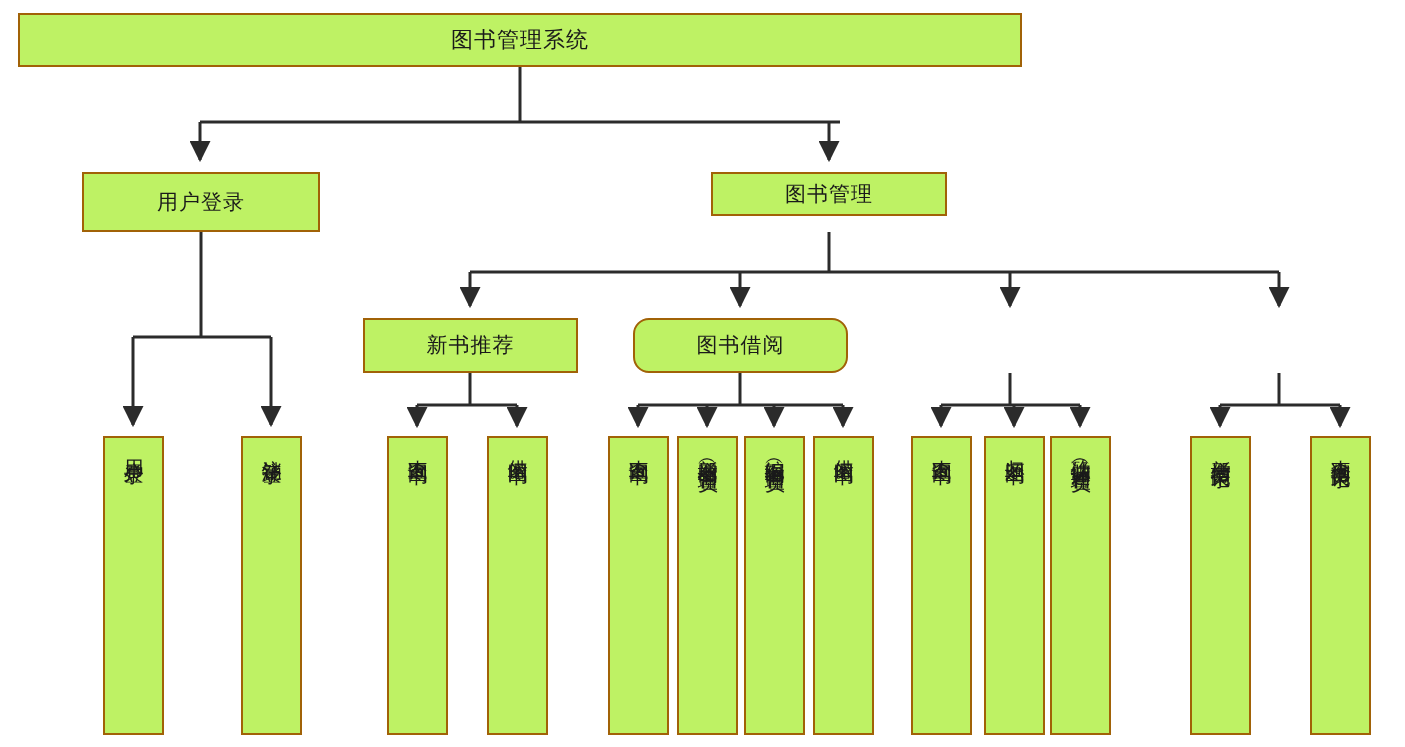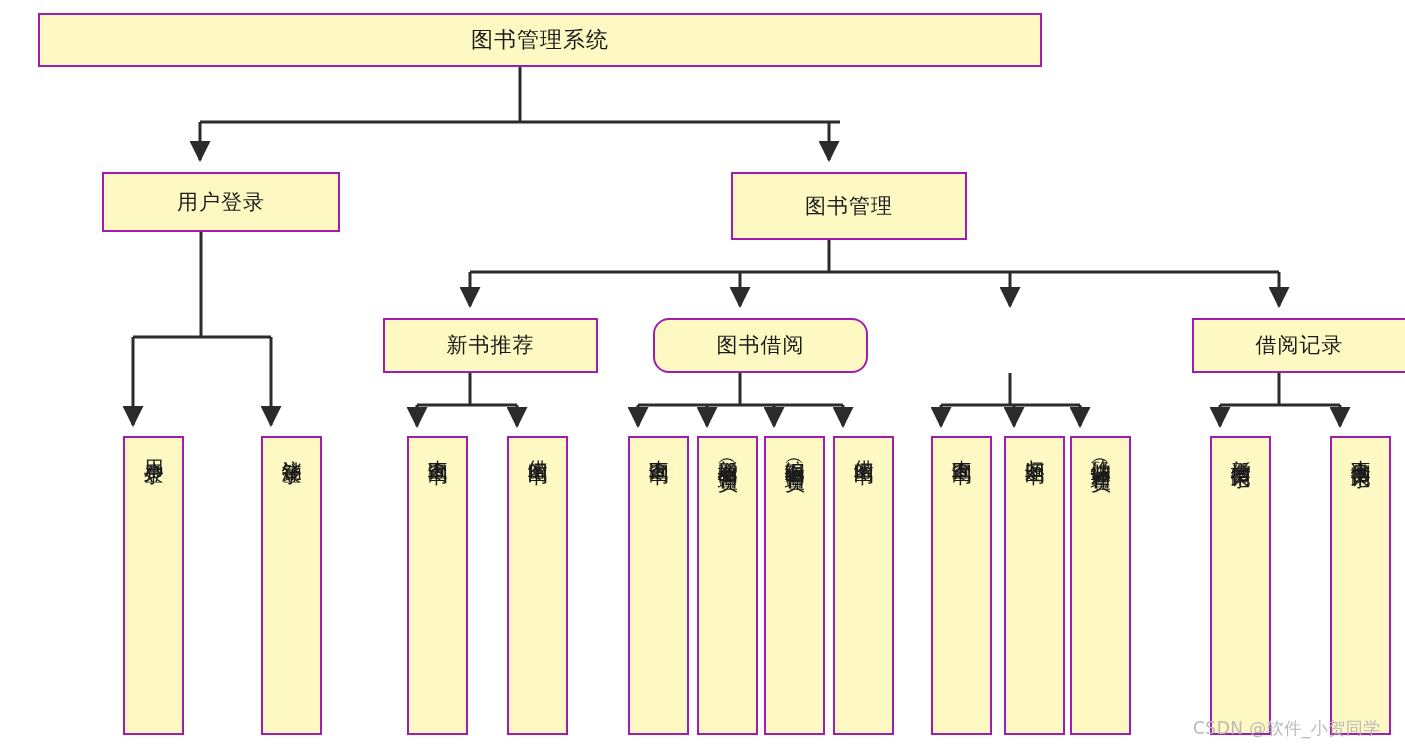--- a/index.html
+++ b/index.html
@@ -23,27 +23,26 @@
     position: absolute;
     left: 0;
     top: 0;
     width: 1405px;
     height: 747px;
     pointer-events: none;
   }
   .node {
     position: absolute;
     box-sizing: border-box;
-    background: #fef9c3;
-    border: 2px solid #a21caf;
+    background: #bef264;
+    border: 2px solid #a16207;
     display: flex;
     align-items: center;
     justify-content: center;
     text-align: center;
-    margin-left: 20px;
   }
   .node .label {
     font-size: 21px;
     line-height: 1.15;
     letter-spacing: 1px;
     color: #1a1a1a;
     white-space: nowrap;
   }
   .node.root .label { font-size: 22px; }
   .node.leaf {
@@ -124,32 +123,29 @@
     </g>
   </svg>
 
   <div class="node root" style="left:18px; top:13px; width:1004px; height:54px;">
     <span class="label">图书管理系统</span>
   </div>
 
   <div class="node" style="left:82px; top:172px; width:238px; height:60px;">
     <span class="label">用户登录</span>
   </div>
-  <div class="node" style="left:711px; top:172px; width:236px; height:68px;">
+  <div class="node" style="left:711px; top:172px; width:236px; height:44px;">
     <span class="label">图书管理</span>
   </div>
 
   <div class="node" style="left:363px; top:318px; width:215px; height:55px;">
     <span class="label">新书推荐</span>
   </div>
   <div class="node" style="left:633px; top:318px; width:215px; height:55px;border-radius:16px;">
     <span class="label">图书借阅</span>
-  </div>
-  <div class="node" style="left:1172px; top:318px; width:215px; height:55px;">
-    <span class="label">借阅记录</span>
   </div>
 
   <div class="node leaf" style="left:103px; top:436px; width:61px; height:299px;">
     <span class="label">用户登录</span>
   </div>
   <div class="node leaf" style="left:241px; top:436px; width:61px; height:299px;">
     <span class="label">注销登录</span>
   </div>
   <div class="node leaf" style="left:387px; top:436px; width:61px; height:299px;">
     <span class="label">查询图书</span>
@@ -178,15 +174,14 @@
   <div class="node leaf" style="left:1050px; top:436px; width:61px; height:299px;">
     <span class="label">确认归还（管理员）</span>
   </div>
   <div class="node leaf" style="left:1190px; top:436px; width:61px; height:299px;">
     <span class="label">新增借阅记录</span>
   </div>
   <div class="node leaf" style="left:1310px; top:436px; width:61px; height:299px;">
     <span class="label">查询借阅记录</span>
   </div>
 
-  <div class="watermark" style="left:1193px; top:717px;">CSDN @软件_小贺同学</div>
 
 </div>
 
 </body></html>

